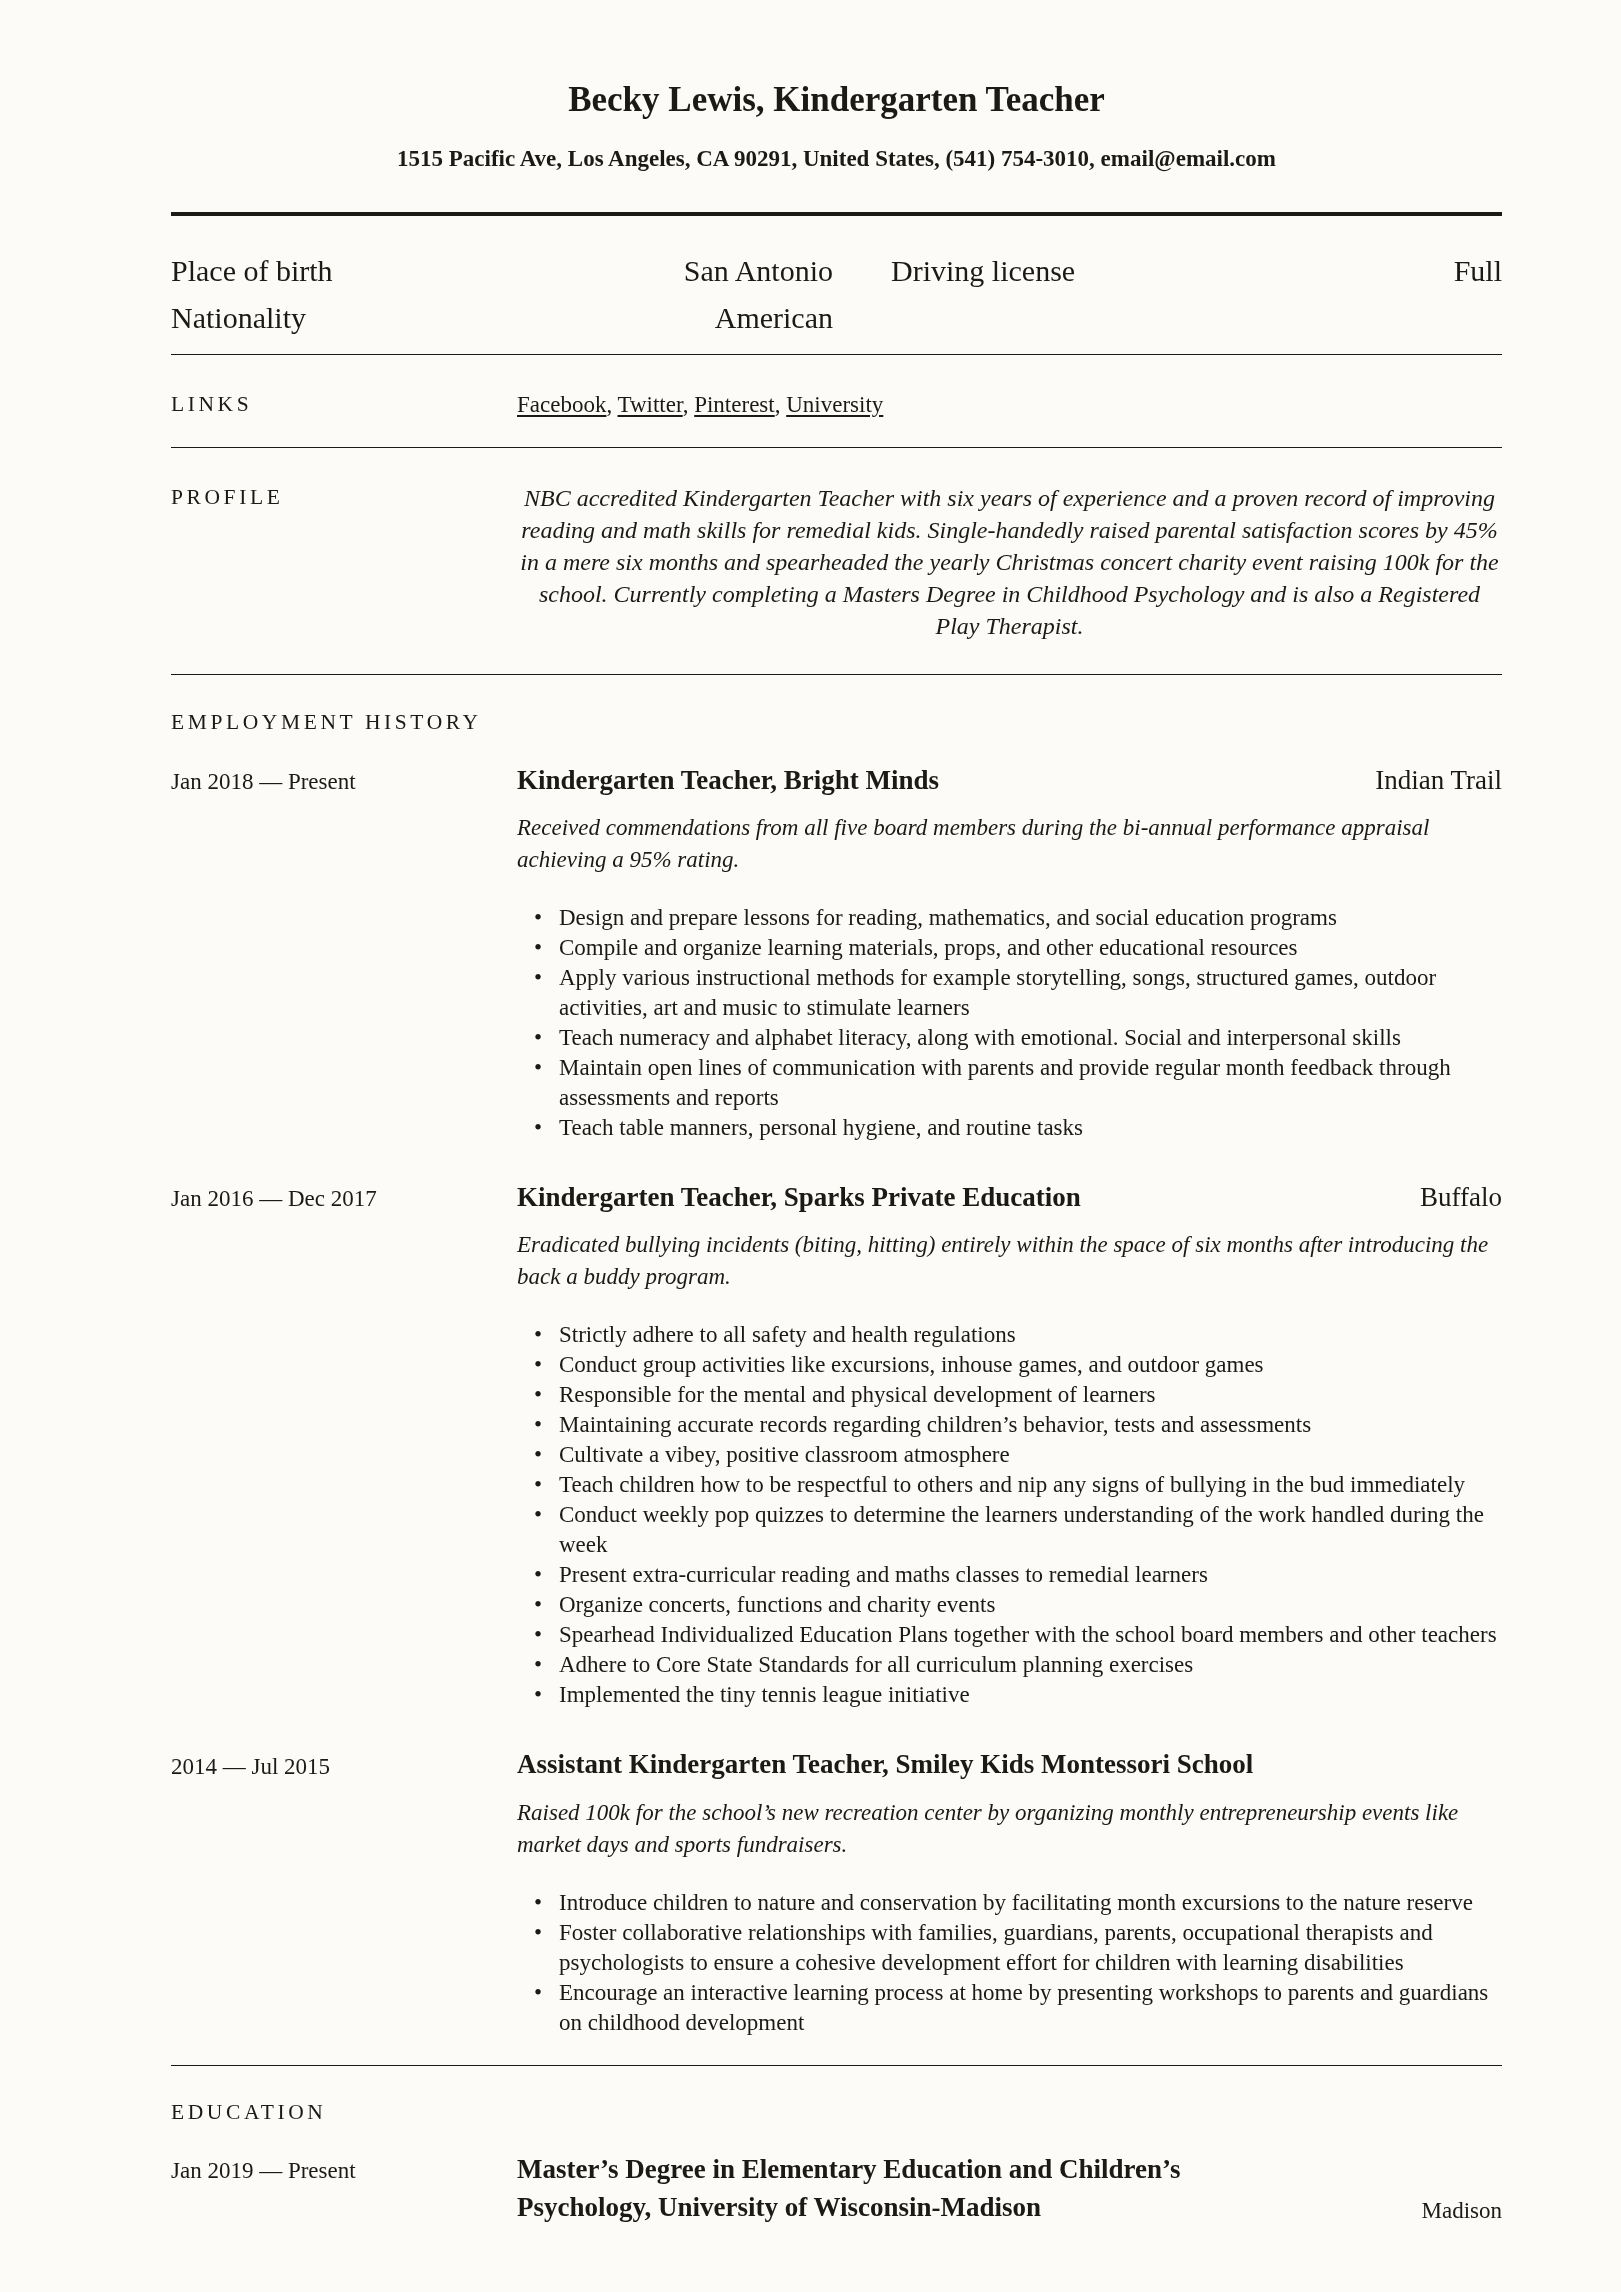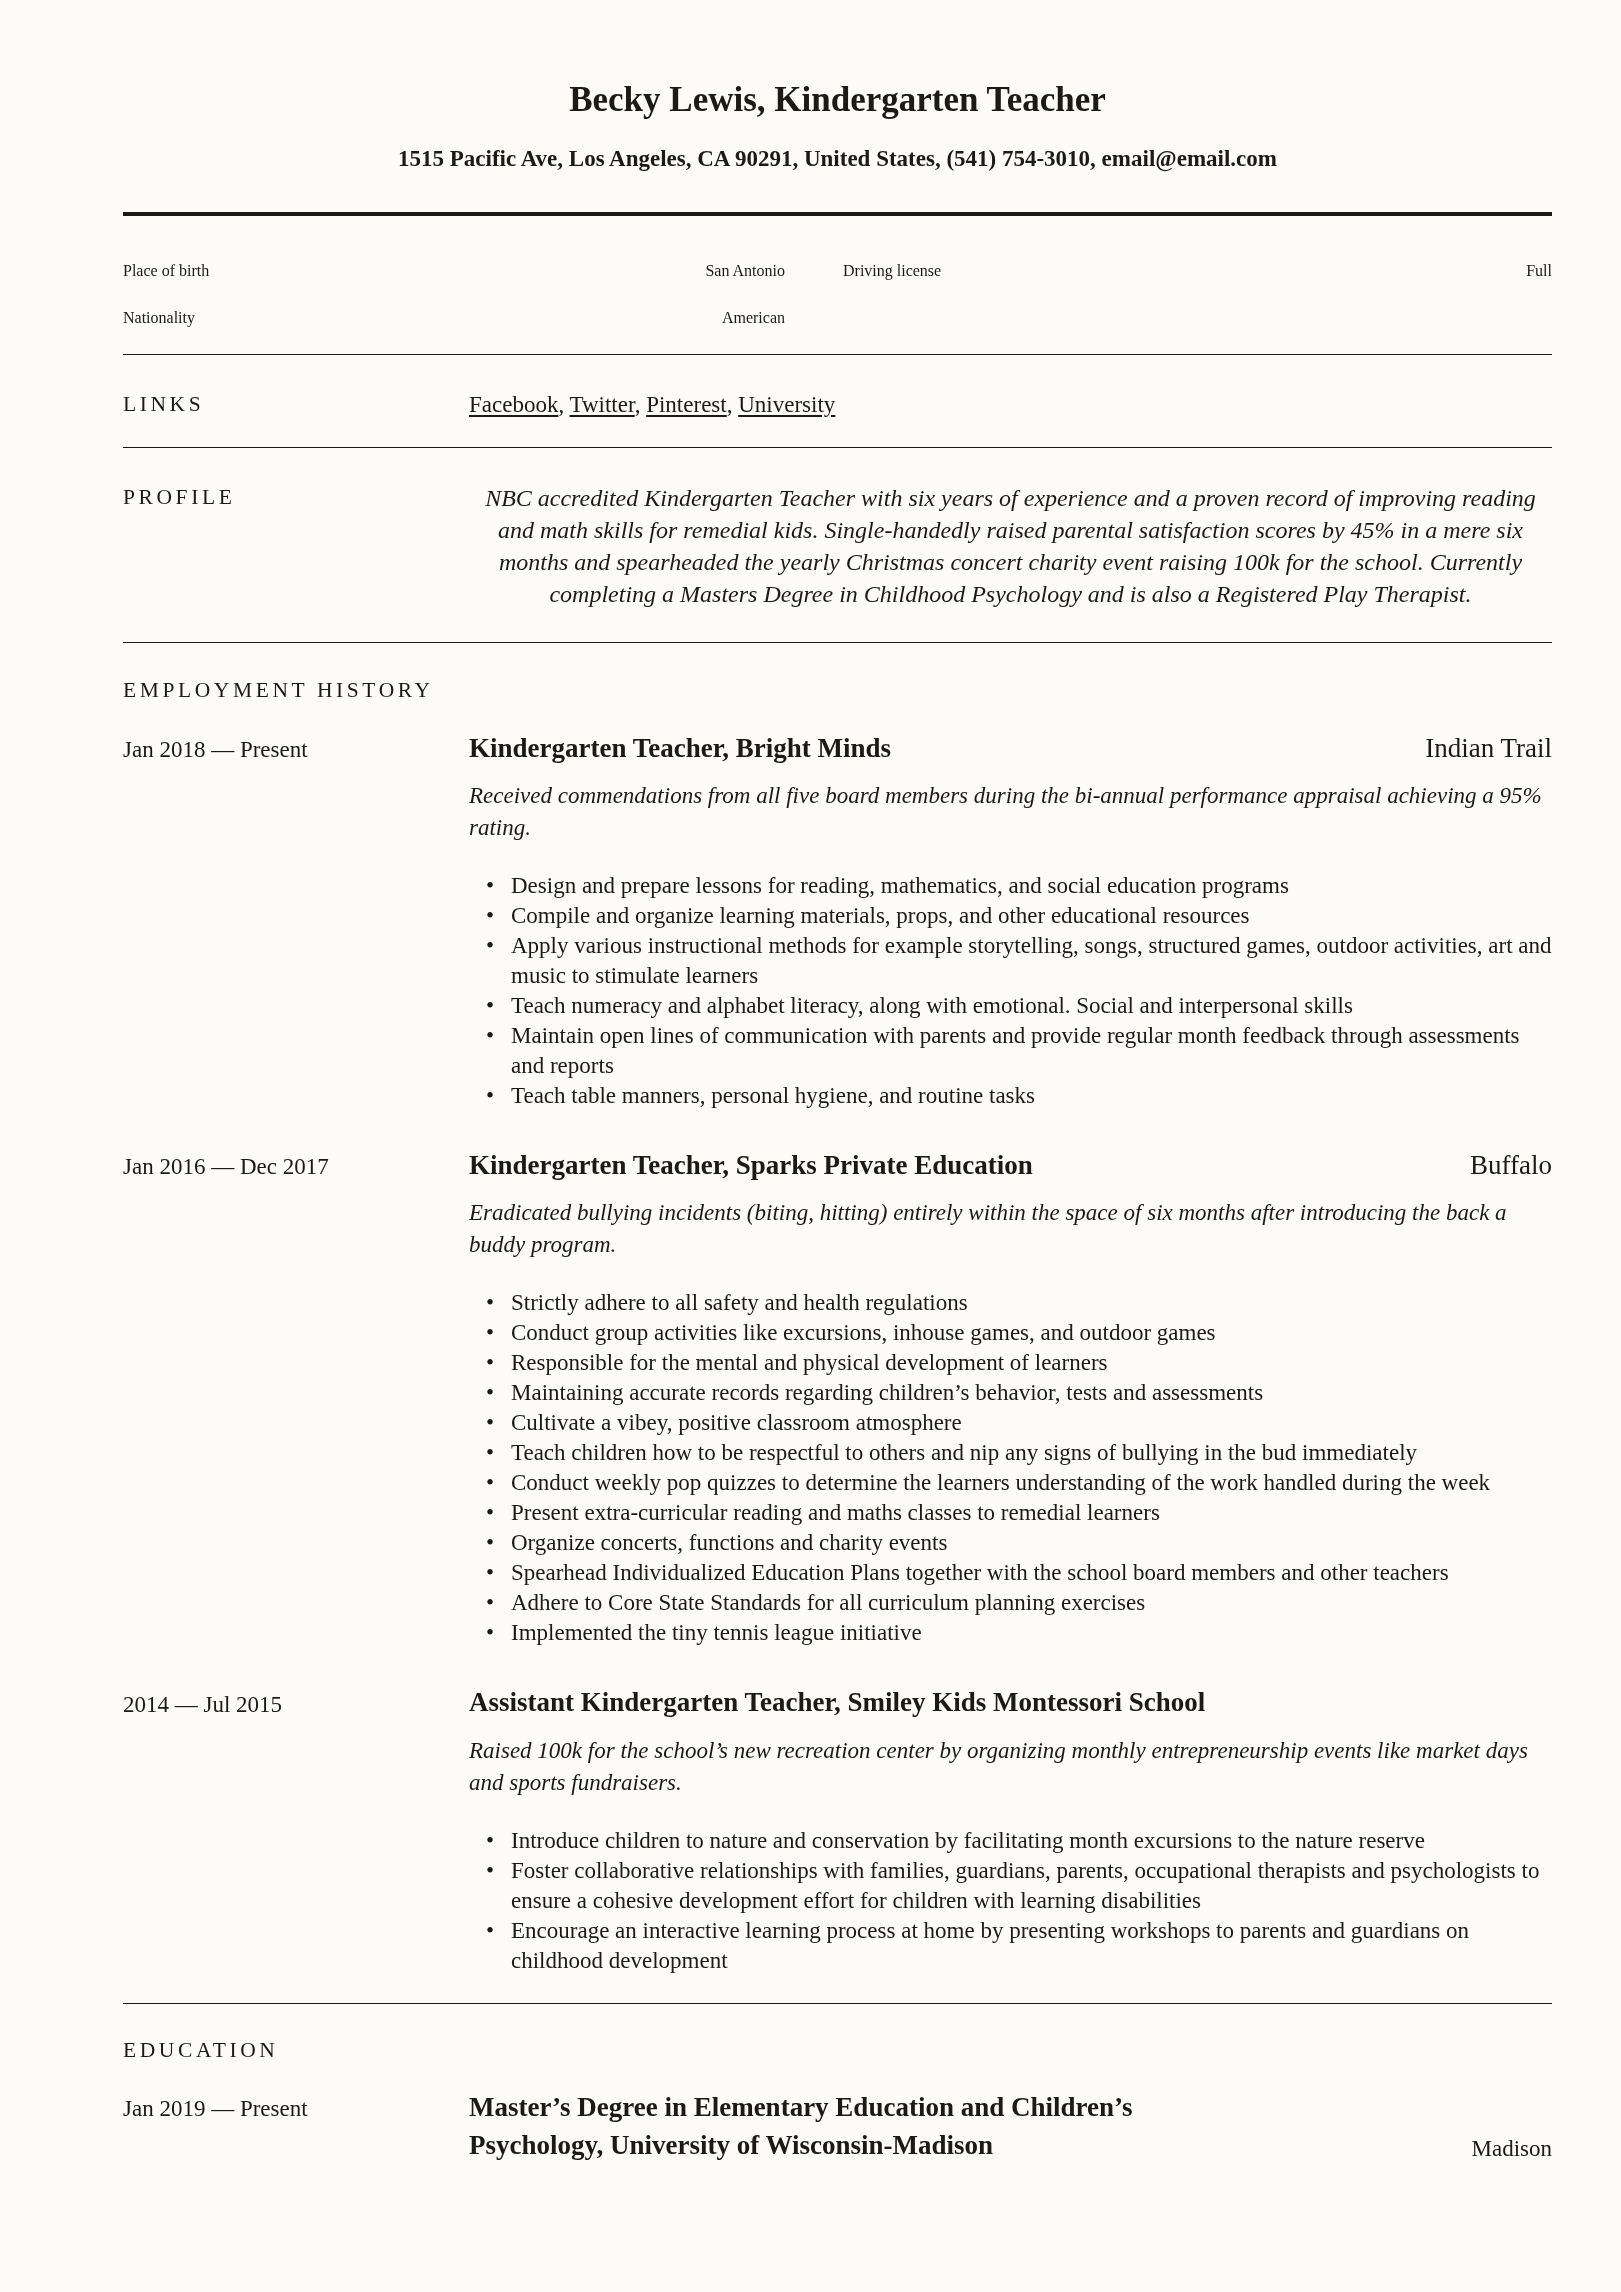--- a/index.html
+++ b/index.html
@@ -5,21 +5,21 @@
   * { margin: 0; padding: 0; box-sizing: border-box; }
   html, body { margin: 0; }
   body {
     width: 1621px;
     height: 2293px;
     background: #fcfbf8;
     color: #1b1a15;
     font-family: "Liberation Serif", "DejaVu Serif", serif;
     overflow: hidden;
   }
-  .page { padding: 79px 69px 0 123px; }
+  .page { padding: 79px 119px 0 123px; margin-left: 48px; }
 
   
   .resume-name {
     font-size: 35px;
     font-weight: 700;
     text-align: center;
     line-height: 42px;
   }
   .contact-line {
     font-size: 23px;
@@ -35,21 +35,21 @@
     border-top: 1.8px solid #1b1a15;
     height: 0;
   }
   .rule-thick { border-top-width: 4.5px; margin-top: 38px; }
 
   
   .details-grid {
     display: grid;
     grid-template-columns: 346px 316px 385px 1fr;
     row-gap: 16px;
-    font-size: 16px;
+    font-size: 30px;
     line-height: 31px;
     padding: 39px 0 21.5px;
   }
   .d-value1 { text-align: right; }
   .d-label2 { padding-left: 58px; }
   .d-value2 { text-align: right; }
 
   
   .sec {
     display: grid;

